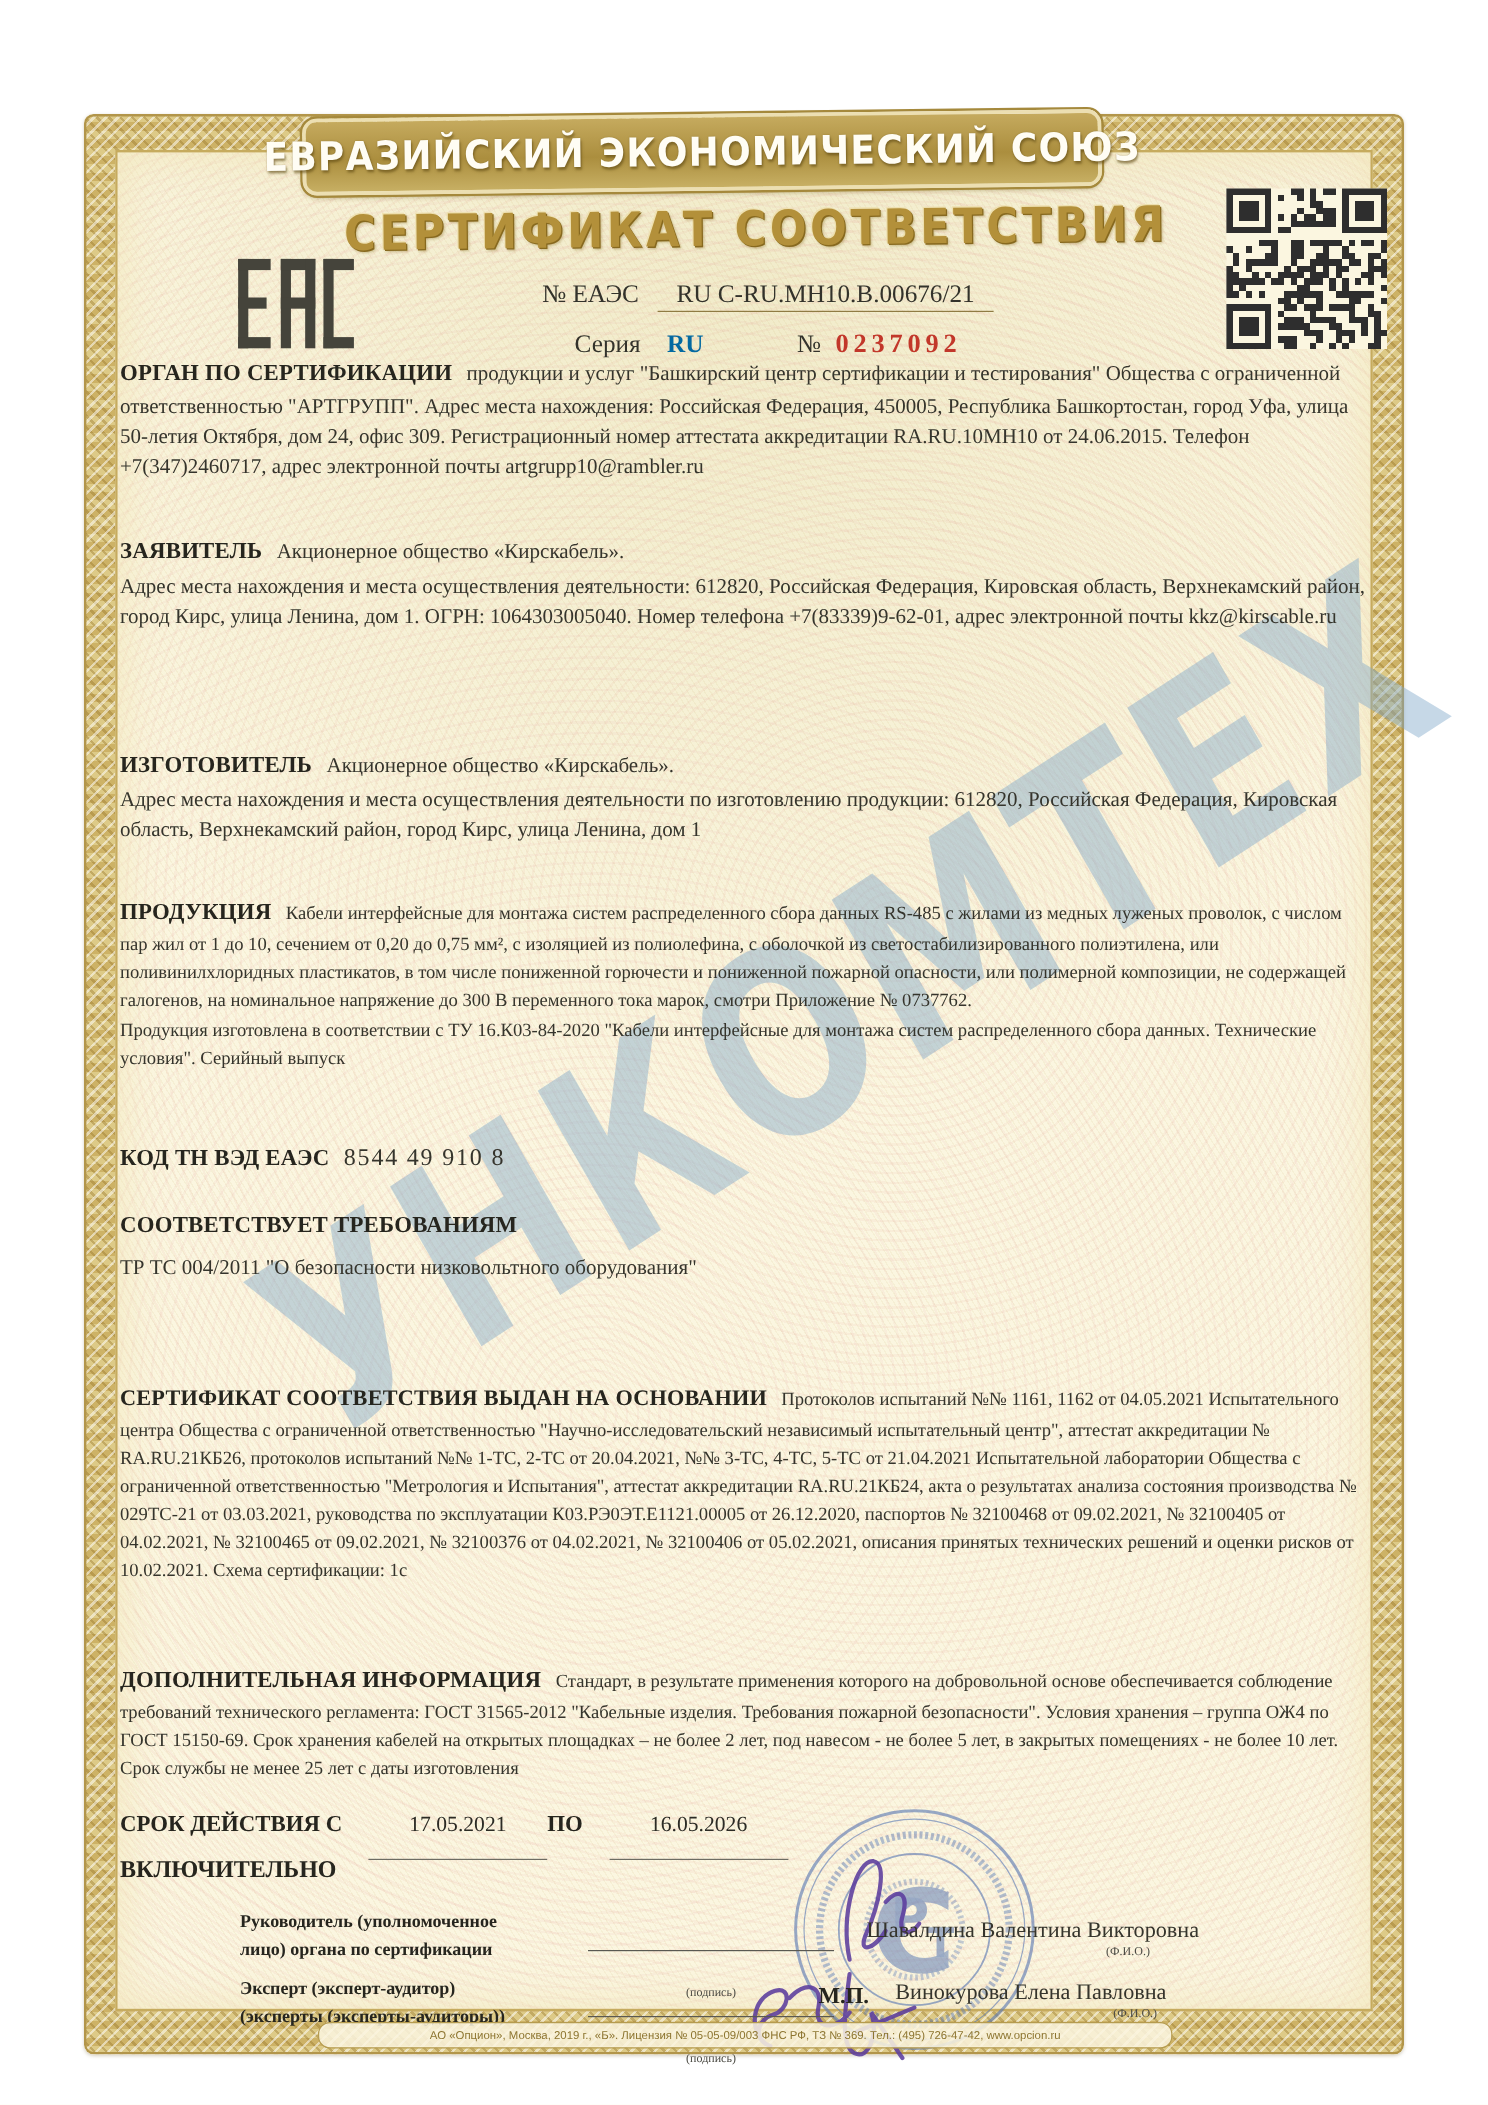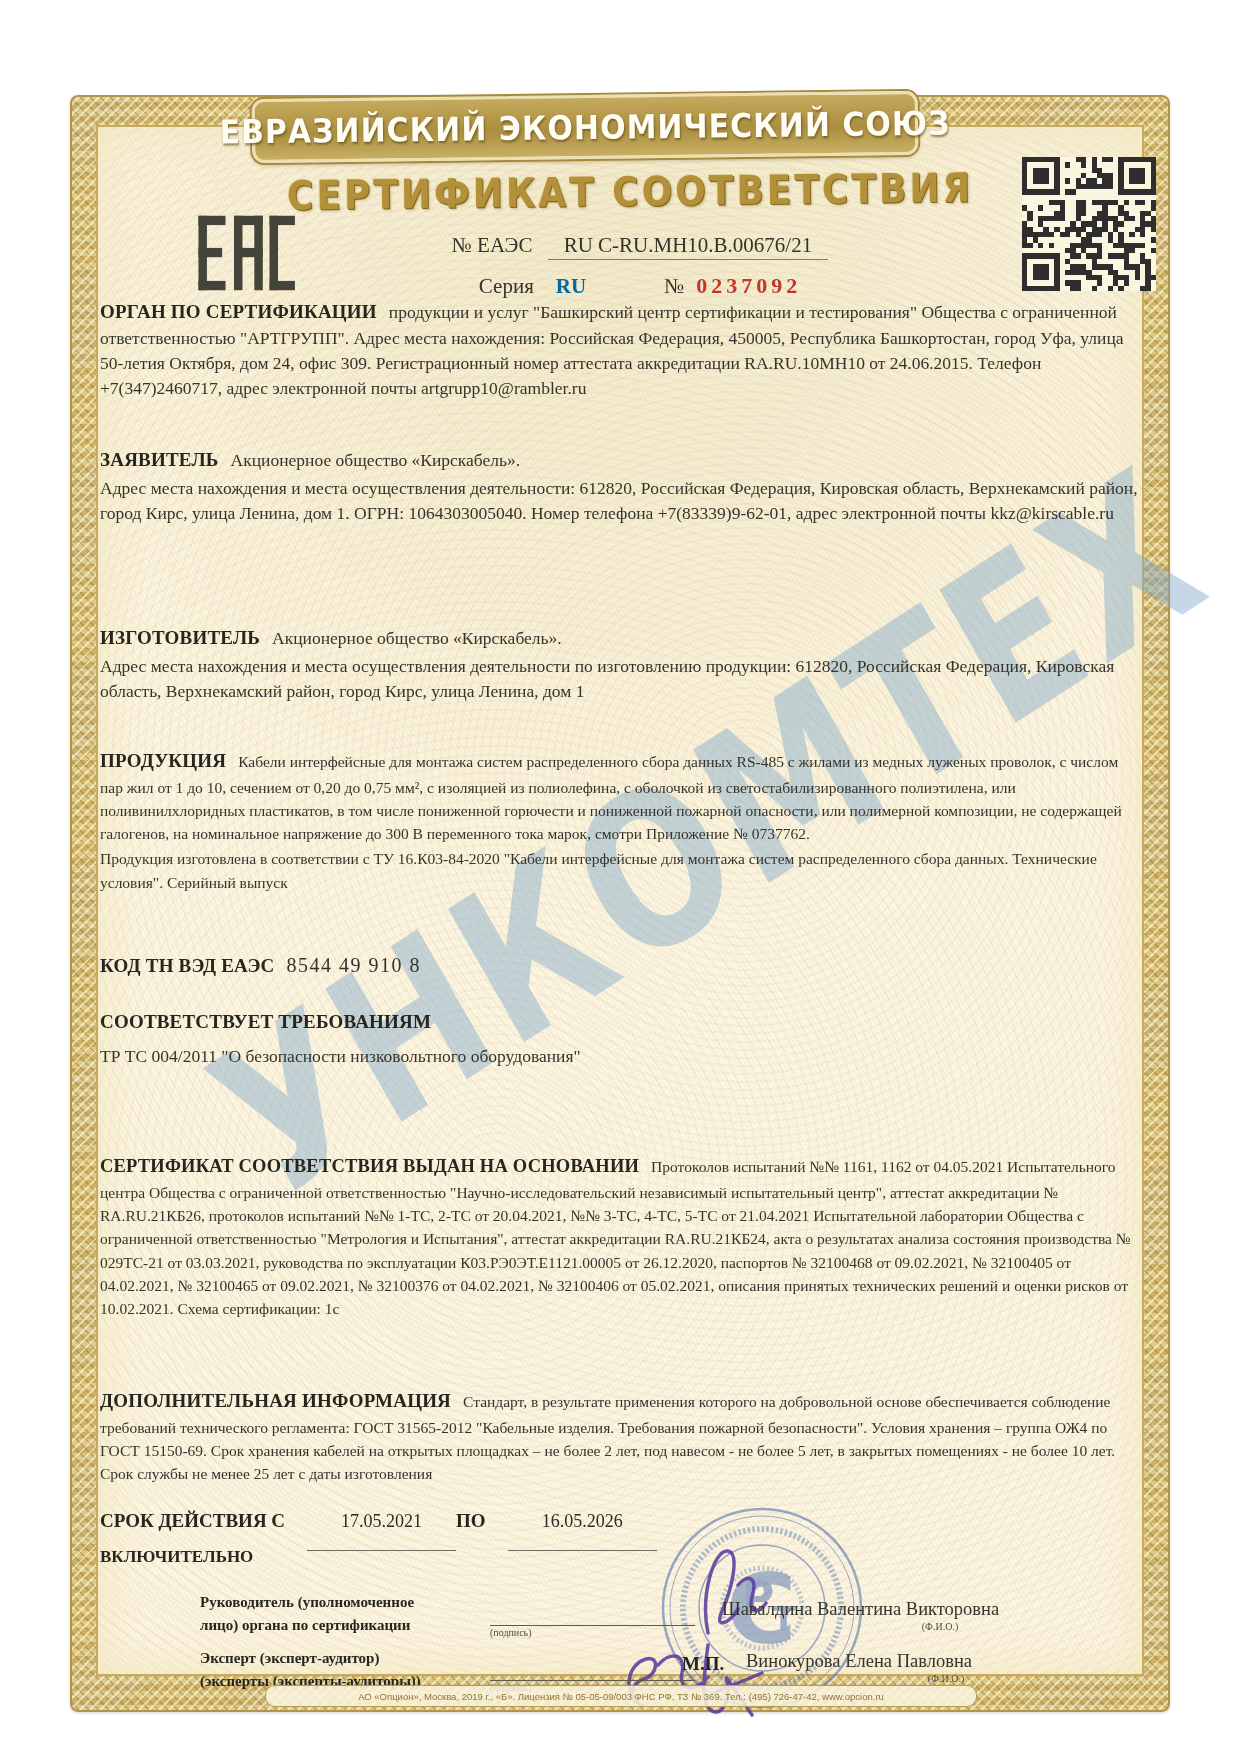--- a/index.html
+++ b/index.html
@@ -56,24 +56,24 @@
   .sec{position:absolute;left:30px;width:1044px;line-height:1.42;font-size:17.5px;color:#35342c;}
   .sec.small{font-size:15.5px;line-height:1.5;}
   .h-run{font-weight:bold;font-size:19px;color:#26251e;margin-right:12px;letter-spacing:.2px;}
   .h-run.mid{font-size:18.5px;}
   .code-val{font-size:20px;letter-spacing:1.5px;}
   .block-gap{margin-top:2px;}
   .validity{position:absolute;left:30px;top:1415px;display:flex;align-items:baseline;font-size:19px;}
   .validity .v-lbl{font-weight:bold;color:#26251e;white-space:nowrap;}
   .validity .v-date{font-size:18px;border-bottom:1px solid #6d6c63;padding:0 34px 18px;margin-left:22px;white-space:nowrap;}
   .validity .v-po{font-weight:bold;color:#26251e;}
-  .inclusive{position:absolute;left:30px;top:1452px;font-weight:bold;font-size:17px;color:#26251e;}
+  .inclusive{position:absolute;left:30px;top:1452px;font-weight:bold;font-size:20px;color:#26251e;}
   .role{position:absolute;font-weight:bold;font-size:15px;line-height:1.55;color:#26251e;}
   .sig-line{position:absolute;width:205px;border-top:1px solid #5a5952;}
-  .sig-cap{position:absolute;width:205px;font-size:10px;color:#4c4b44;}
+  .sig-cap{position:absolute;width:205px;text-align:center;font-size:10px;color:#4c4b44;margin-top:28px;}
   .mp{position:absolute;left:612px;top:1548px;font-weight:bold;font-size:19px;color:#26251e;margin-top:10px;}
   .sig-name{position:absolute;font-size:18.5px;color:#35342c;white-space:nowrap;}
   .fio-cap{display:block;text-align:center;font-size:10px;color:#4c4b44;margin-top:1px;}
   .footer-pill{
     position:absolute;left:195px;top:1590px;width:710px;height:20px;border-radius:10px;
     border:1px solid #b59b4f;background:rgba(251,246,225,.85);
     display:flex;align-items:center;justify-content:center;
     font-family:"Liberation Sans", sans-serif;font-size:9.5px;color:#8d7530;white-space:nowrap;
   }
   .watermark{

